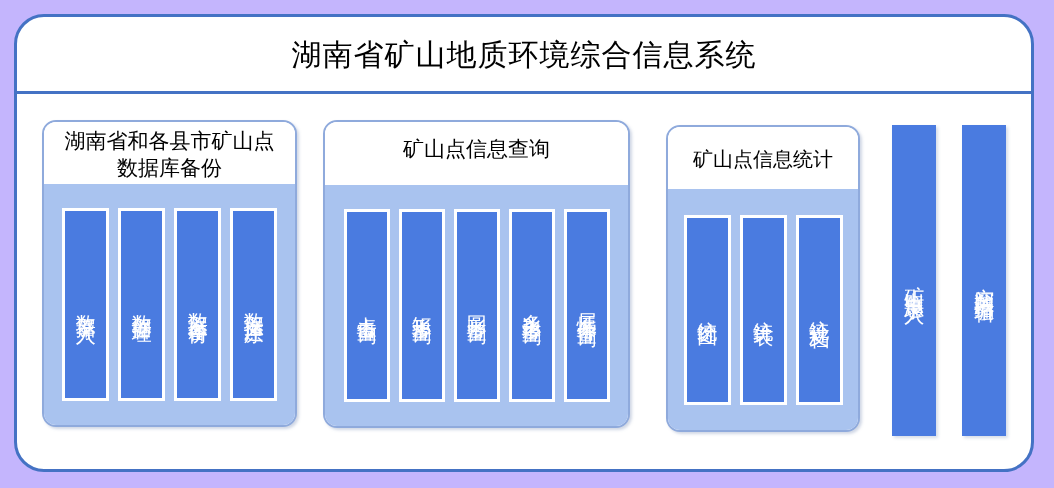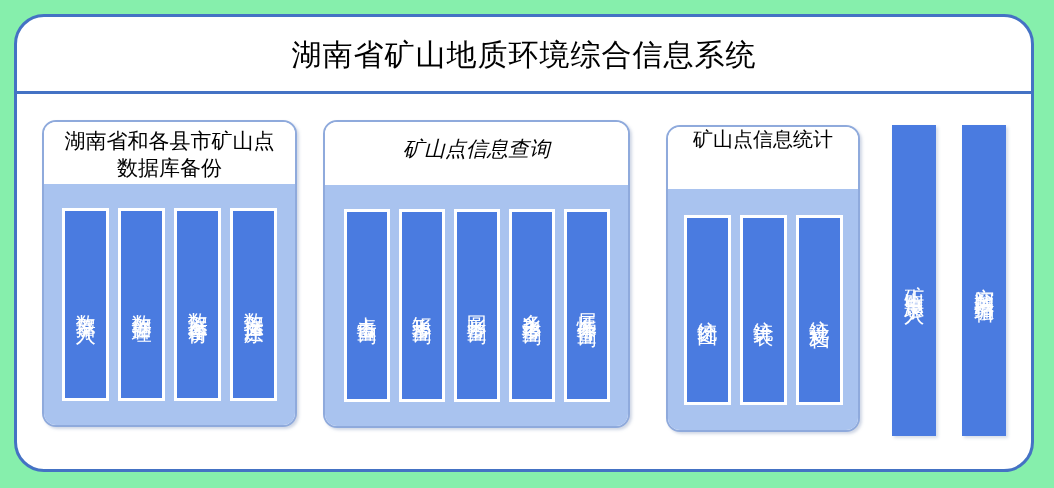--- a/index.html
+++ b/index.html
@@ -7,21 +7,21 @@
     padding: 0;
     background: #ffffff;
   }
   body {
     font-family: "Liberation Sans", "DejaVu Sans", sans-serif;
   }
   #canvas {
     position: relative;
     width: 1054px;
     height: 488px;
-    background: #86efac;
+    background: #c4b5fd;
     overflow: hidden;
   }
 
   
   .outer-frame {
     position: absolute;
     left: 14px;
     top: 14px;
     width: 1020px;
     height: 458px;
@@ -151,21 +151,21 @@
           <span class="vbar-label">数据库备份</span>
         </div>
         <div class="vbar" style="width:47px;">
           <span class="vbar-label">数据库还原</span>
         </div>
       </div>
     </div>
   </div>
 
   <div class="panel" style="left:323px; top:120px; width:307px; height:308px;">
-    <div class="panel-header" style="height:63px; padding-top:14px;font-style:italic;">矿山点信息查询</div>
+    <div class="panel-header" style="height:63px; padding-top:14px;">矿山点信息查询</div>
     <div class="panel-body" style="top:63px;">
       <div class="bars-row" style="height:193px; gap:9px;">
         <div class="vbar" style="width:46px;">
           <span class="vbar-label">点击查询</span>
         </div>
         <div class="vbar" style="width:46px;">
           <span class="vbar-label">矩形查询</span>
         </div>
         <div class="vbar" style="width:46px;">
           <span class="vbar-label">圆形查询</span>
@@ -174,21 +174,21 @@
           <span class="vbar-label">多边形查询</span>
         </div>
         <div class="vbar" style="width:46px;">
           <span class="vbar-label">属性条件查询</span>
         </div>
       </div>
     </div>
   </div>
 
   <div class="panel" style="left:666px; top:125px; width:194px; height:307px;">
-    <div class="panel-header" style="height:62px; padding-top:0; font-size:20px;">矿山点信息统计</div>
+    <div class="panel-header" style="height:62px; padding-top:20px; font-size:20px;">矿山点信息统计</div>
     <div class="panel-body" style="top:62px;">
       <div class="bars-row" style="height:190px; gap:9px;">
         <div class="vbar" style="width:47px;">
           <span class="vbar-label">统计图</span>
         </div>
         <div class="vbar" style="width:47px;">
           <span class="vbar-label">统计表</span>
         </div>
         <div class="vbar" style="width:47px;">
           <span class="vbar-label">统计文档</span>

